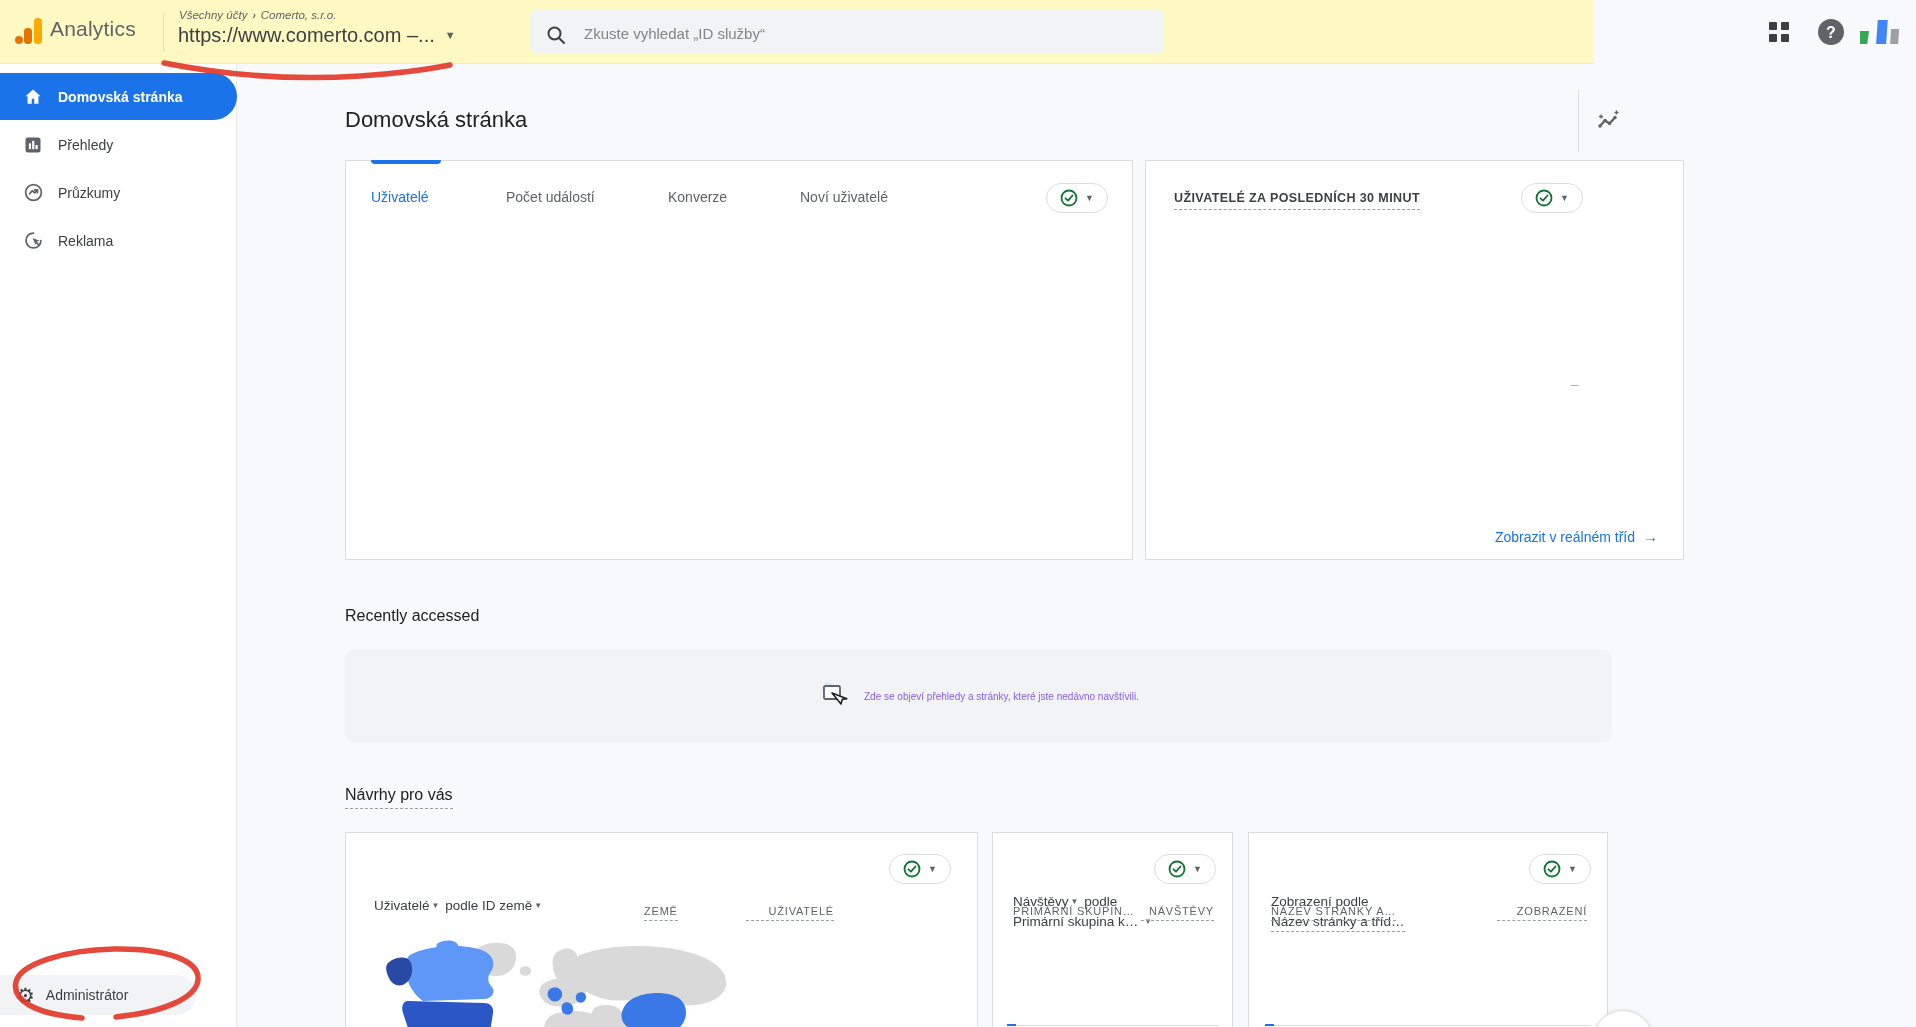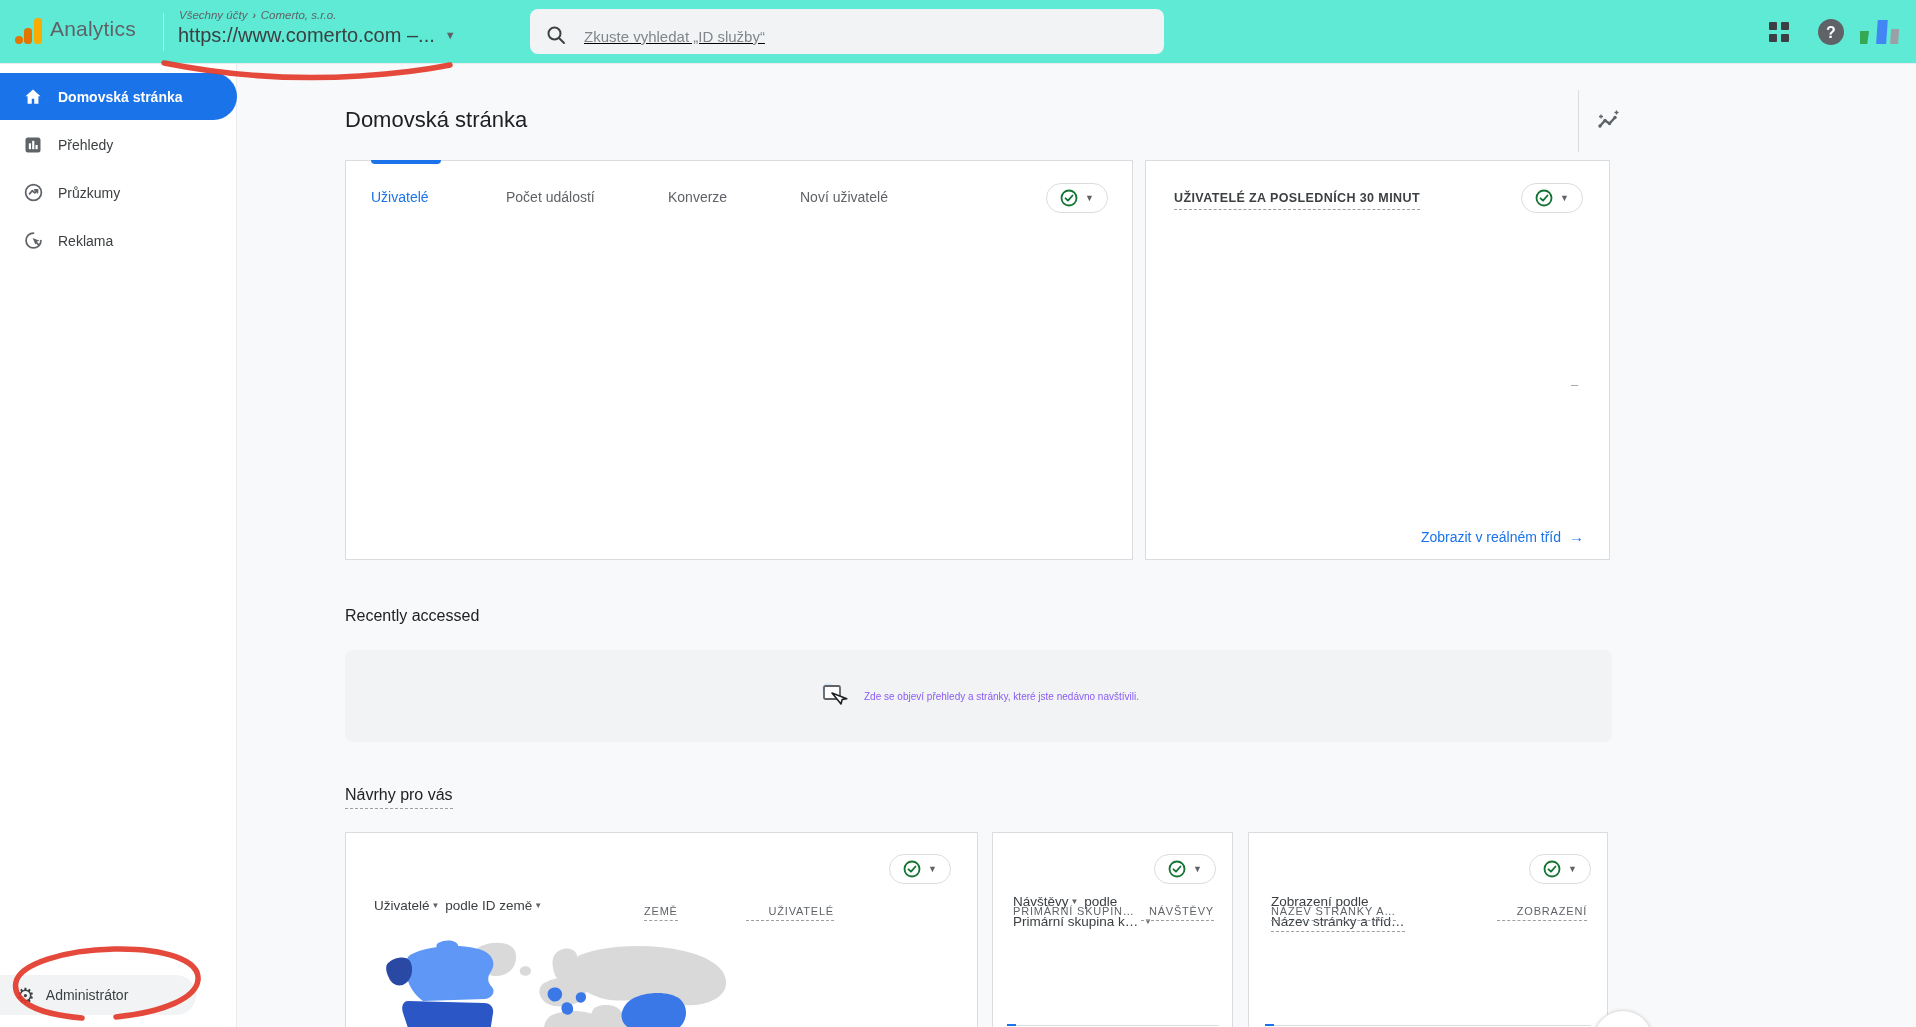--- a/index.html
+++ b/index.html
@@ -1,31 +1,31 @@
 <!DOCTYPE html>
 <html><head>
 <meta charset="utf-8">
 <style>
   * { margin:0; padding:0; box-sizing:border-box; }
   html,body { width:1916px; height:1027px; overflow:hidden; }
   body { font-family:"Liberation Sans", sans-serif; background:#f8f9fa; position:relative; }
 
   
-  .topbar { position:absolute; left:0; top:0; width:1916px; height:64px; background:#5eead4;
+  .topbar { position:absolute; left:0; top:0; width:1594px; height:64px; background:#fef9c3;
             border-bottom:1px solid #e8eaed; z-index:30; }
   .ga-logo { position:absolute; left:14px; top:16px; width:30px; height:30px; }
   .brand { position:absolute; left:50px; top:17px; font-size:21px; color:#5f6368; letter-spacing:.2px; }
   .brand-div { position:absolute; left:163px; top:13px; width:1px; height:38px; background:#dadce0; }
   .crumb { position:absolute; left:179px; top:9px; font-size:11.5px; color:#5f6368; white-space:nowrap;font-style:italic; }
   .crumb .sep { margin:0 5px; color:#5f6368; font-weight:bold; font-size:10px; }
   .property { position:absolute; left:178px; top:24px; font-size:20px; color:#3c4043; white-space:nowrap;
               cursor:pointer; }
   .property .caret { font-size:11px; color:#5f6368; margin-left:10px; vertical-align:3px; }
   .searchbox { position:absolute; left:530px; top:9px; width:634px; height:45px; background:#f1f3f4;
-               border-radius:8px; display:flex; align-items:flex-end; padding:9px 16px;text-decoration:underline; }
+               border-radius:8px; display:flex; align-items:flex-start; padding:16px 16px; }
   .searchbox svg { flex:0 0 auto; }
   .searchbox input { border:none; outline:none; background:transparent; margin-left:18px; width:540px;
                      font-size:15px; color:#3c4043; font-family:"Liberation Sans",sans-serif; }
   .searchbox input::placeholder { color:#80868b; }
   .top-ic { position:absolute; top:0; height:64px; display:flex; align-items:center; cursor:pointer; }
   .grid-ic { left:1768px; }
   .help-ic { left:1817px; }
   .avatar-ic { left:1860px; }
 
   
@@ -57,21 +57,21 @@
   .check-pill { position:absolute; width:62px; height:30px; border:1px solid #dadce0; border-radius:16px;
                 background:#fff; display:flex; align-items:center; justify-content:center; gap:7px; cursor:pointer; }
   .check-pill .dd { font-size:9px; color:#5f6368; }
   .card-footer { position:absolute; left:0; right:0; bottom:0; height:45px; display:flex; align-items:center; }
   .ov-footer { border-top:1px solid #e8eaed; }
   .range-sel { margin-left:35px; font-size:13px; color:#5f6368; cursor:pointer; }
   .range-sel .dd { font-size:9px; margin-left:9px; color:#5f6368; }
   .card-link { position:absolute; right:25px; font-size:14px; color:#1a73e8; cursor:pointer; white-space:nowrap; }
   .card-link .arr { margin-left:8px; font-size:15px; }
 
-  .realtime-card { left:1145px; top:160px; width:465px; height:400px; }
+  .realtime-card { left:1145px; top:160px; width:539px; height:400px; }
   .rt-title { position:absolute; left:28px; top:30px; font-size:12.5px; font-weight:bold; color:#3c4043;
               letter-spacing:.4px; border-bottom:1px dashed #9aa0a6; padding-bottom:4px; cursor:default; }
   .rt-dash { position:absolute; left:425px; top:216px; color:#9aa0a6; font-size:13px; }
 
   .section-h { position:absolute; left:345px; font-size:16px; color:#202124; }
   .dashed-u { border-bottom:1px dashed #9aa0a6; padding-bottom:4px; }
   .recent-panel { position:absolute; left:345px; top:650px; width:1267px; height:92px; background:#f1f3f4;
                   border-radius:8px; display:flex; align-items:center; justify-content:center; }
   .recent-inner { display:flex; align-items:center; gap:14px; }
   .recent-inner .txt { font-size:10px; color:#8b5cf6; }

